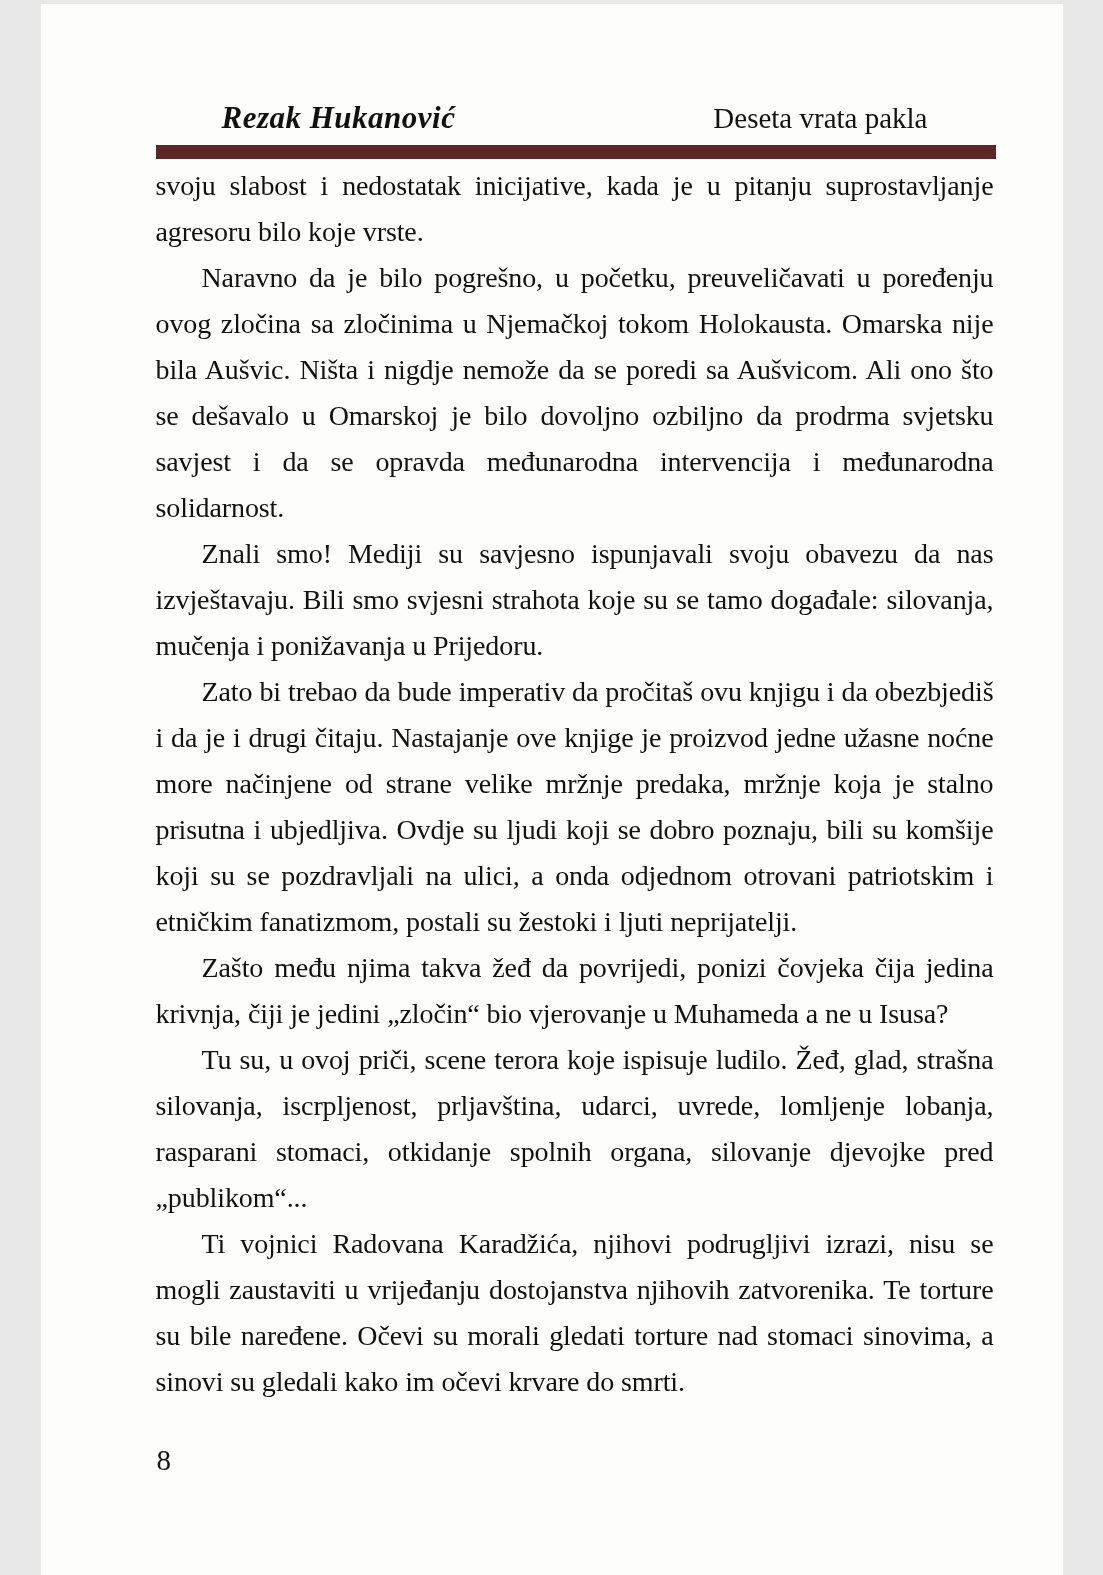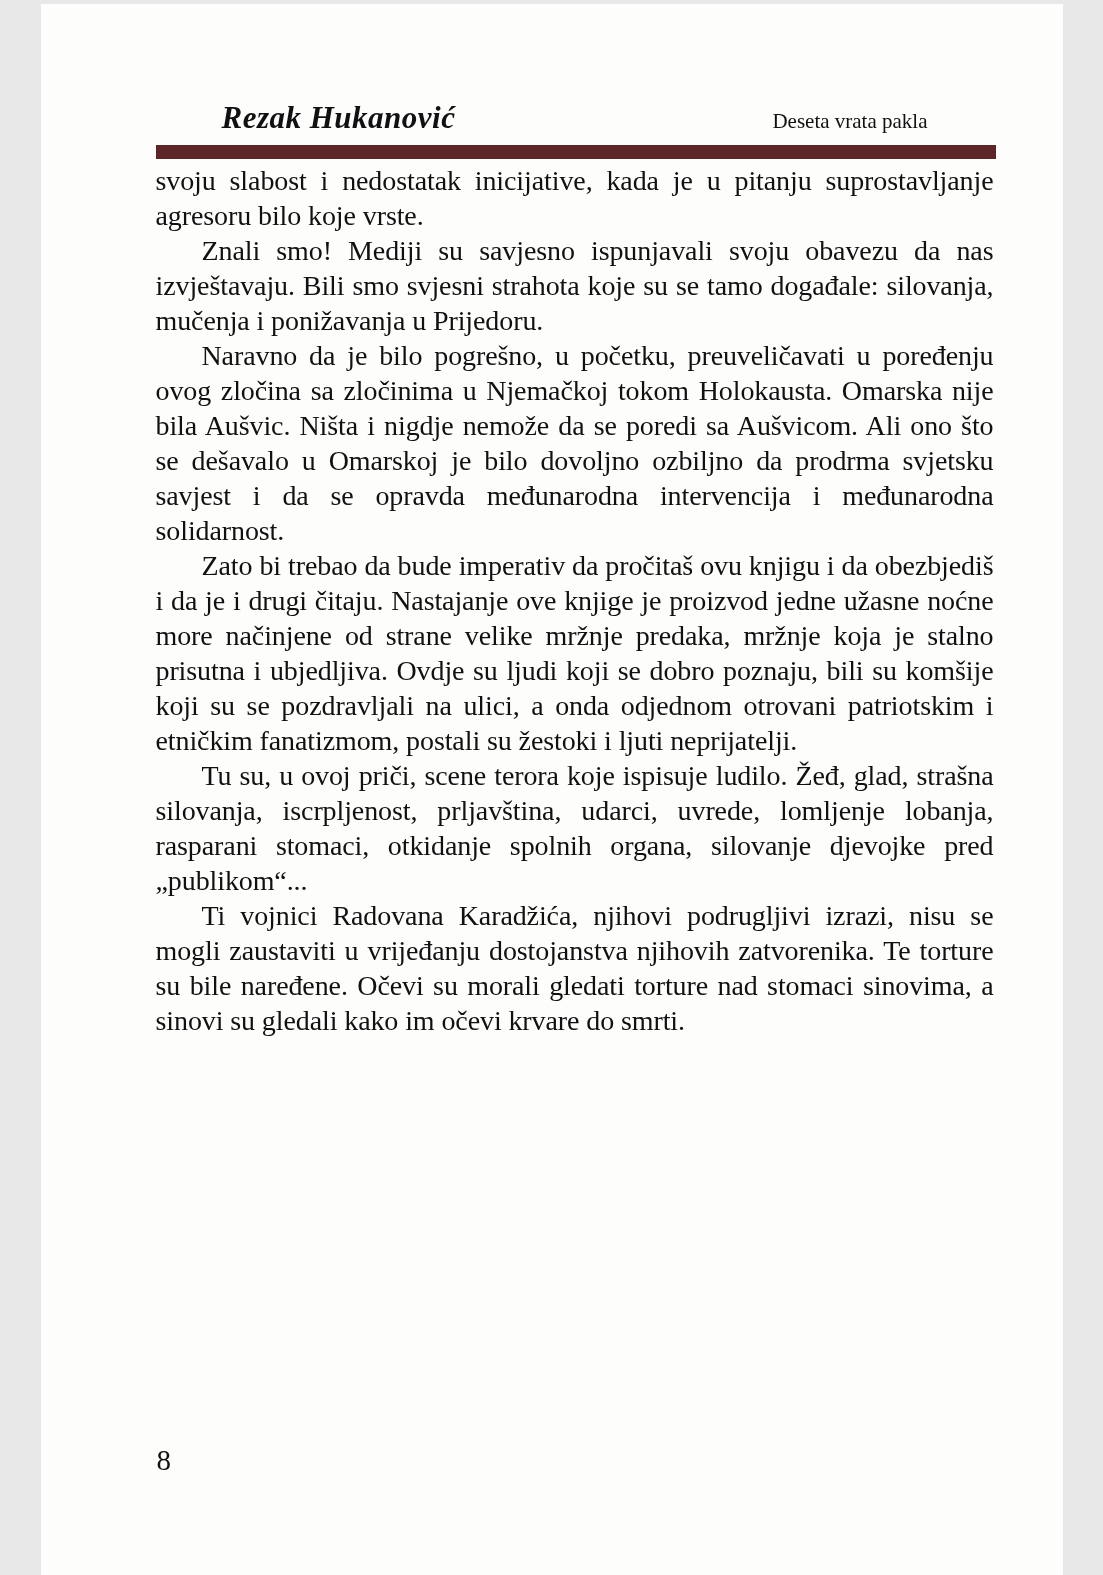--- a/index.html
+++ b/index.html
@@ -28,38 +28,38 @@
     align-items: baseline;
   }
   .running-head .author {
     font-style: italic;
     font-weight: bold;
     font-size: 31px;
     letter-spacing: 0.5px;
     padding-left: 66px;
   }
   .running-head .book-title {
-    font-size: 21px;
+    font-size: 29px;
     padding-right: 68px;
   }
   .head-rule {
     position: absolute;
     top: 141px;
     left: 115px;
     width: 840px;
     height: 14px;
     background: #5e2727; 
   }
   .body-text {
     position: absolute;
     top: 159px;
     left: 115px;
     width: 838px;
     font-size: 28px;
-    line-height: 35px;
+    line-height: 46px;
     text-align: justify;
     letter-spacing: -0.1px;
   }
   .body-text p {
     margin: 0;
     text-indent: 46px;
   }
   .body-text p.cont {
     text-indent: 0;
   }
@@ -77,22 +77,23 @@
 
   <div class="running-head">
     <span class="author">Rezak Hukanović</span>
     <span class="book-title">Deseta vrata pakla</span>
   </div>
 
   <div class="head-rule" style="background: rgb(94, 39, 39);"></div>
 
   <main class="body-text">
     <p class="cont">svoju slabost i nedostatak inicijative, kada je u pitanju suprostavljanje agresoru bilo koje vrste.</p>
+    <p>Naravno da je bilo pogrešno, u početku, preuveličavati u poređenju ovog zločina sa zločinima u Njemačkoj tokom Holokausta. Omarska nije bila Aušvic. Ništa i nigdje nemože da se poredi sa Aušvicom. Ali ono što se dešavalo u Omarskoj je bilo dovoljno ozbiljno da prodrma svjetsku savjest i da se opravda međunarodna intervencija i međunarodna solidarnost.</p>
     <p>Znali smo! Mediji su savjesno ispunjavali svoju obavezu da nas izvještavaju. Bili smo svjesni strahota koje su se tamo događale: silovanja, mučenja i ponižavanja u Prijedoru.</p>
-    <p>Naravno da je bilo pogrešno, u početku, preuveličavati u poređenju ovog zločina sa zločinima u Njemačkoj tokom Holokausta. Omarska nije bila Aušvic. Ništa i nigdje nemože da se poredi sa Aušvicom. Ali ono što se dešavalo u Omarskoj je bilo dovoljno ozbiljno da prodrma svjetsku savjest i da se opravda međunarodna intervencija i međunarodna solidarnost.</p>
     <p>Zato bi trebao da bude imperativ da pročitaš ovu knjigu i da obezbjediš i da je i drugi čitaju. Nastajanje ove knjige je proizvod jedne užasne noćne more načinjene od strane velike mržnje predaka, mržnje koja je stalno prisutna i ubjedljiva. Ovdje su ljudi koji se dobro poznaju, bili su komšije koji su se pozdravljali na ulici, a onda odjednom otrovani patriotskim i etničkim fanatizmom, postali su žestoki i ljuti neprijatelji.</p>
+    <p>Zašto među njima takva žeđ da povrijedi, ponizi čovjeka čija jedina krivnja, čiji je jedini „zločin“ bio vjerovanje u Muhameda a ne u Isusa?</p>
     <p>Tu su, u ovoj priči, scene terora koje ispisuje ludilo. Žeđ, glad, strašna silovanja, iscrpljenost, prljavština, udarci, uvrede, lomljenje lobanja, rasparani stomaci, otkidanje spolnih organa, silovanje djevojke pred „publikom“...</p>
     <p>Ti vojnici Radovana Karadžića, njihovi podrugljivi izrazi, nisu se mogli zaustaviti u vrijeđanju dostojanstva njihovih zatvorenika. Te torture su bile naređene. Očevi su morali gledati torture nad stomaci sinovima, a sinovi su gledali kako im očevi krvare do smrti.</p>
   </main>
 
   <div class="page-number">8</div>
 
 </div>
 
 </body></html>

